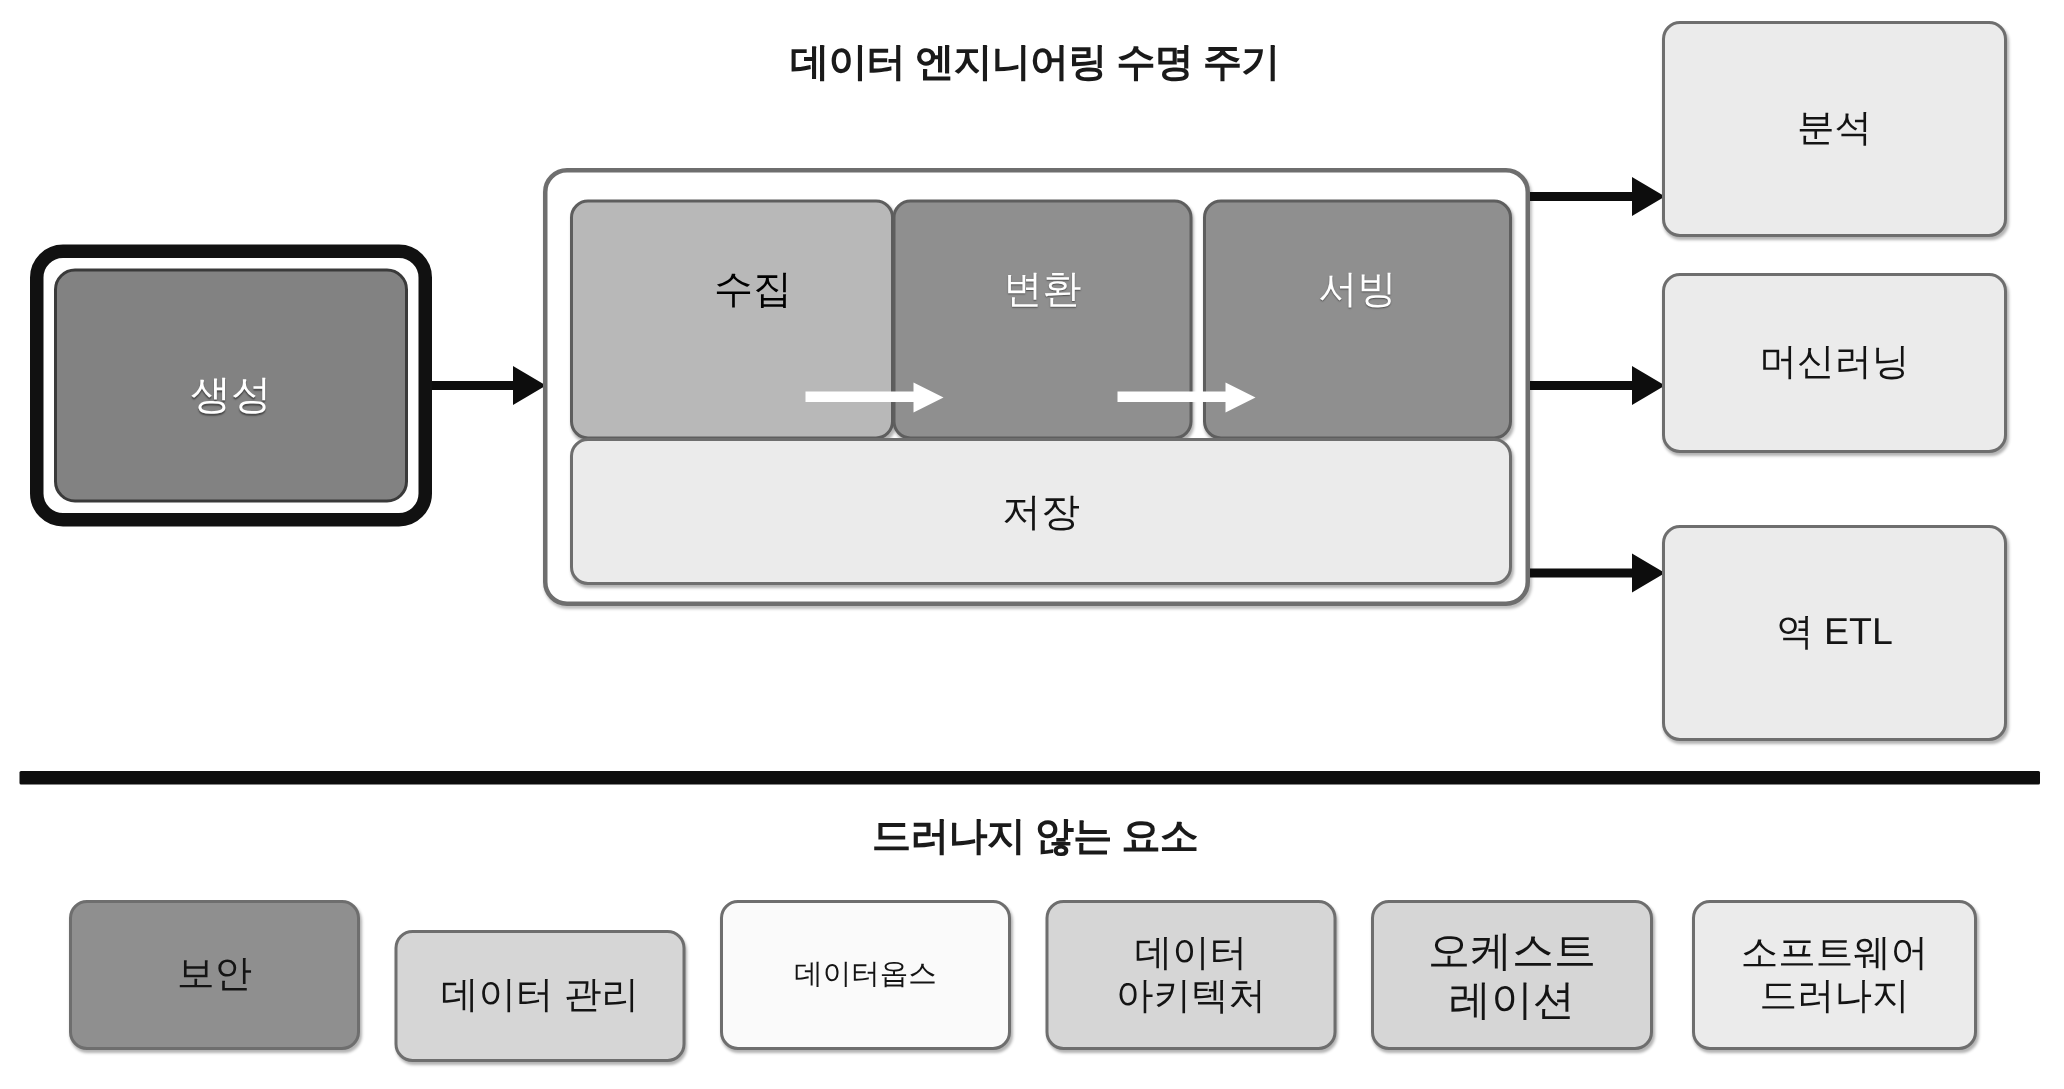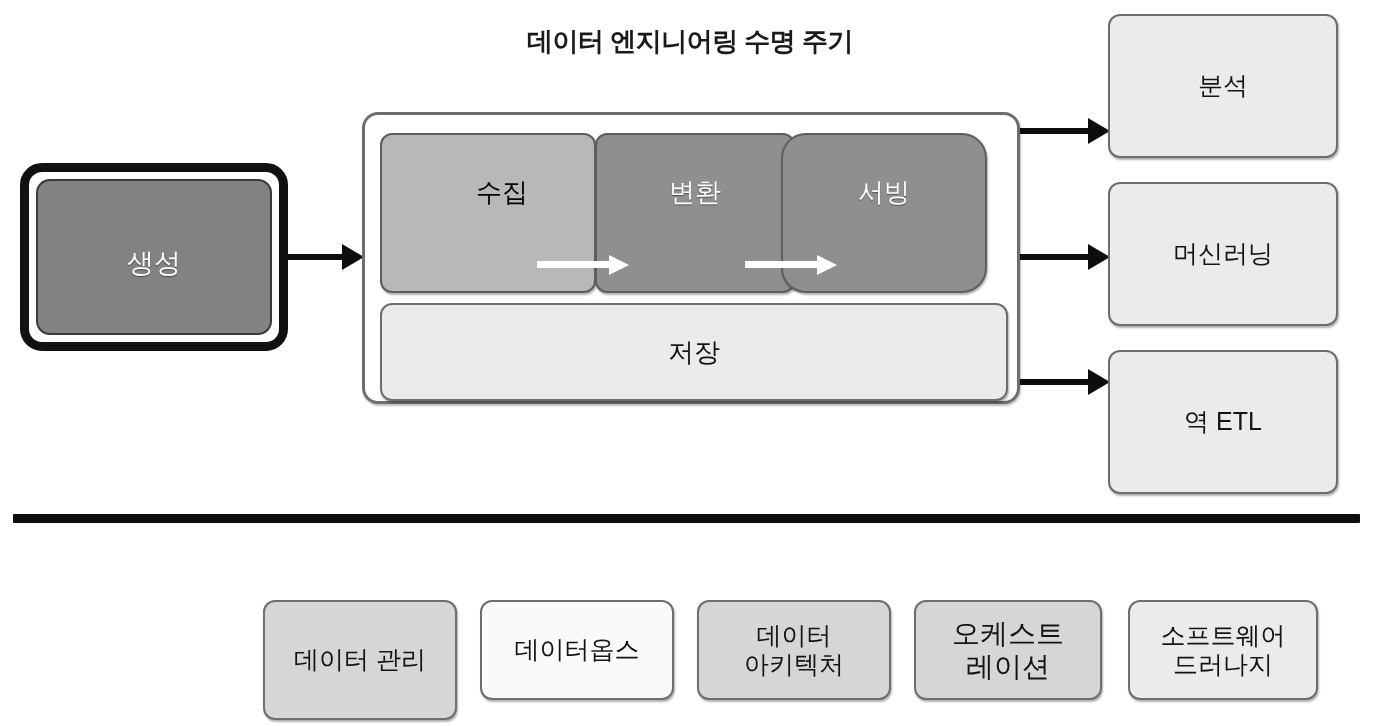--- a/index.html
+++ b/index.html
@@ -163,35 +163,35 @@
   <div class="abs cycle-outer" style="left:362px; top:112px; width:658px; height:292px;">
 
     <div class="abs stage fill-mid" style="left:15px; top:18px; width:216px; height:160px;">
       <span class="lbl">수집</span>
     </div>
 
     <div class="abs stage fill-dark" style="left:230px; top:18px; width:200px; height:160px;">
       <span class="lbl txt-white">변환</span>
     </div>
 
-    <div class="abs stage fill-dark" style="left:416px; top:18px; width:206px; height:160px;border-radius:25px;">
+    <div class="abs stage fill-dark" style="left:437px; top:18px; width:206px; height:160px;">
       <span class="lbl txt-white">서빙</span>
     </div>
 
     <div class="abs warrow" style="left:172px; top:140px; width:94px;">
       <div class="shaft" style="width:76px;"></div>
       <div class="head" style="left:72px;"></div>
     </div>
 
     <div class="abs warrow" style="left:380px; top:140px; width:94px;">
       <div class="shaft" style="width:76px;"></div>
       <div class="head" style="left:72px;"></div>
     </div>
 
-    <div class="abs node fill-pale" style="left:15px; top:188px; width:628px; height:98px; font-size:26px;">
+    <div class="abs node fill-pale" style="left:15px; top:177px; width:628px; height:98px; font-size:26px;">
       <span class="lbl">저장</span>
     </div>
   </div>
 
   <div class="abs barrow" style="left:1020px; top:128px; width:92px; height:6px;">
     <div class="shaft" style="width:70px;"></div>
     <div class="head" style="left:68px;"></div>
   </div>
 
   <div class="abs barrow" style="left:1020px; top:254px; width:92px; height:6px;">
@@ -201,39 +201,45 @@
 
   <div class="abs barrow" style="left:1020px; top:379px; width:92px; height:6px;">
     <div class="shaft" style="width:70px;"></div>
     <div class="head" style="left:68px;"></div>
   </div>
 
   <div class="abs node fill-pale" style="left:1108px; top:14px; width:230px; height:144px;">
     <span class="lbl">분석</span>
   </div>
 
-  <div class="abs node fill-pale" style="left:1108px; top:182px; width:230px; height:144px;">
+  <div class="abs node fill-pale" style="left:1108px; top:182px; width:230px; height:120px;">
     <span class="lbl">머신러닝</span>
   </div>
 
   <div class="abs node fill-pale" style="left:1108px; top:350px; width:230px; height:144px;">
     <span class="lbl">역 ETL</span>
   </div>
 
   <div class="abs divider" style="left:13px; top:514px; width:1347px; height:9px;"></div>
 
-
-
-  <div class="abs node fill-light" style="left:263px; top:600px; width:194px; height:120px; font-size:25px;">
+  <div class="abs section-title" style="left:360px; top:540px; width:660px;">드러나지 않는 요소</div>
+
+  <div class="abs node fill-dark" style="left:46px; top:600px; width:194px; height:100px; font-size:25px;">
+    <span class="lbl">
+      <span>보안</span>
+    </span>
+  </div>
+
+  <div class="abs node fill-light" style="left:263px; top:620px; width:194px; height:88px; font-size:25px;">
     <span class="lbl">
       <span>데이터 관리</span>
     </span>
   </div>
 
-  <div class="abs node fill-white" style="left:480px; top:600px; width:194px; height:100px; font-size:25px;">
+  <div class="abs node fill-white" style="left:480px; top:600px; width:194px; height:100px; font-size:19px;">
     <span class="lbl">
       <span>데이터옵스</span>
     </span>
   </div>
 
   <div class="abs node fill-light" style="left:697px; top:600px; width:194px; height:100px; font-size:25px;">
     <span class="lbl">
       <span>데이터</span><br>
       <span>아키텍처</span>
     </span>

